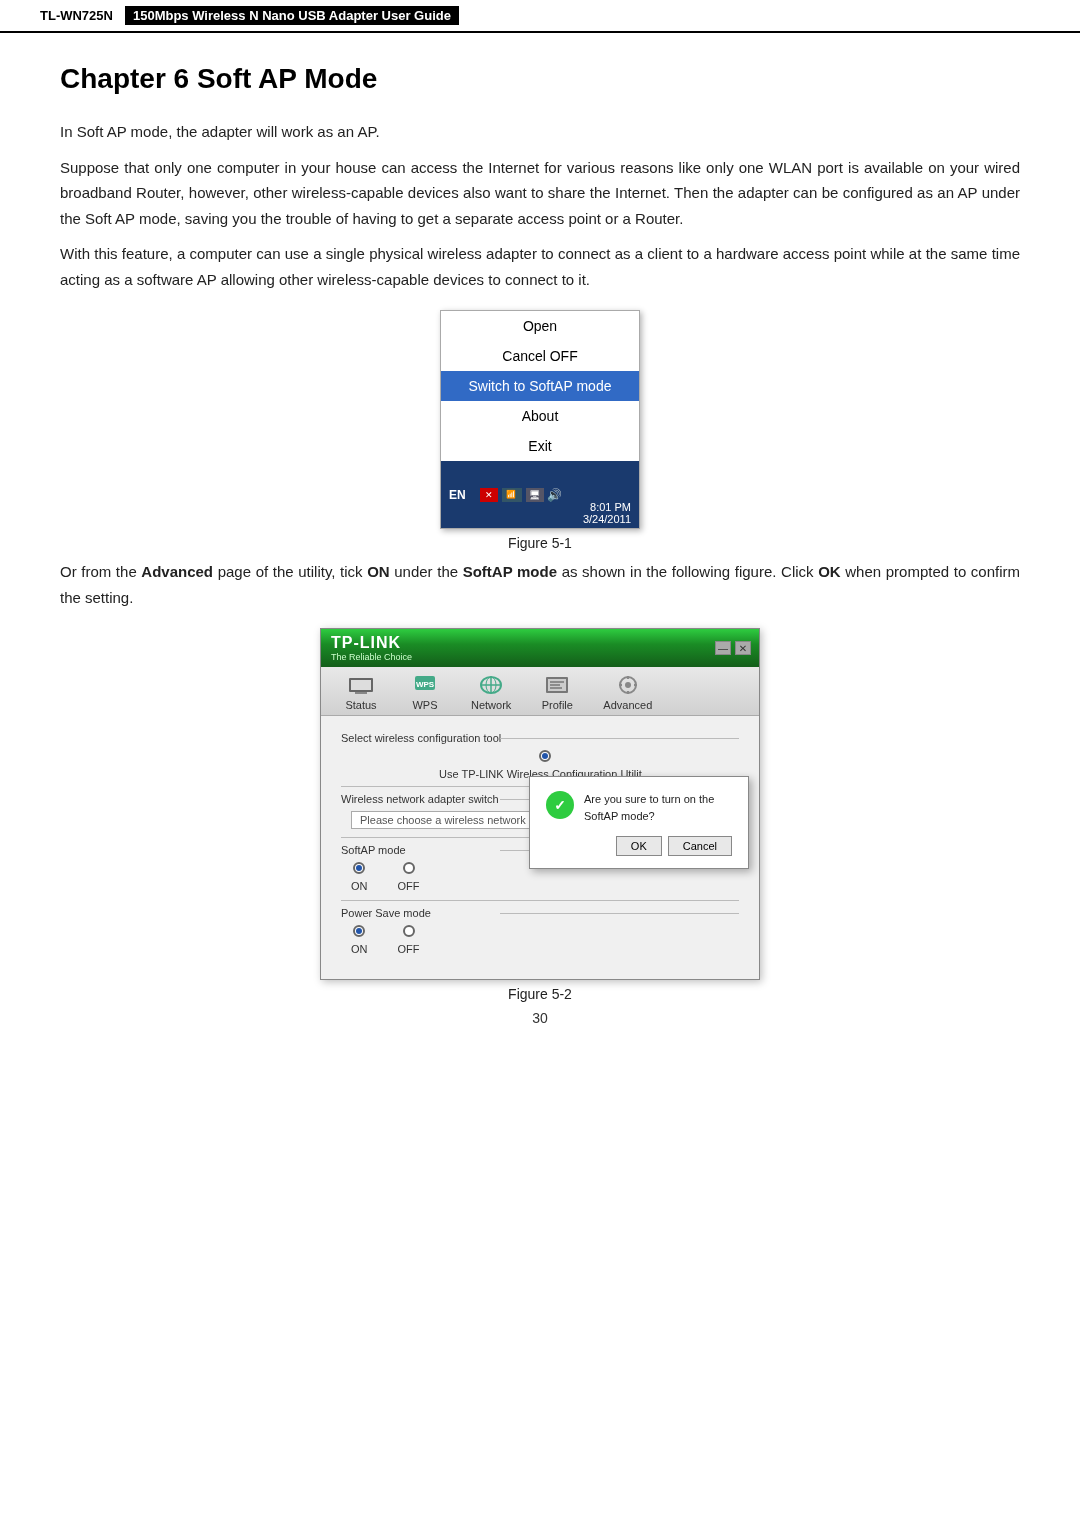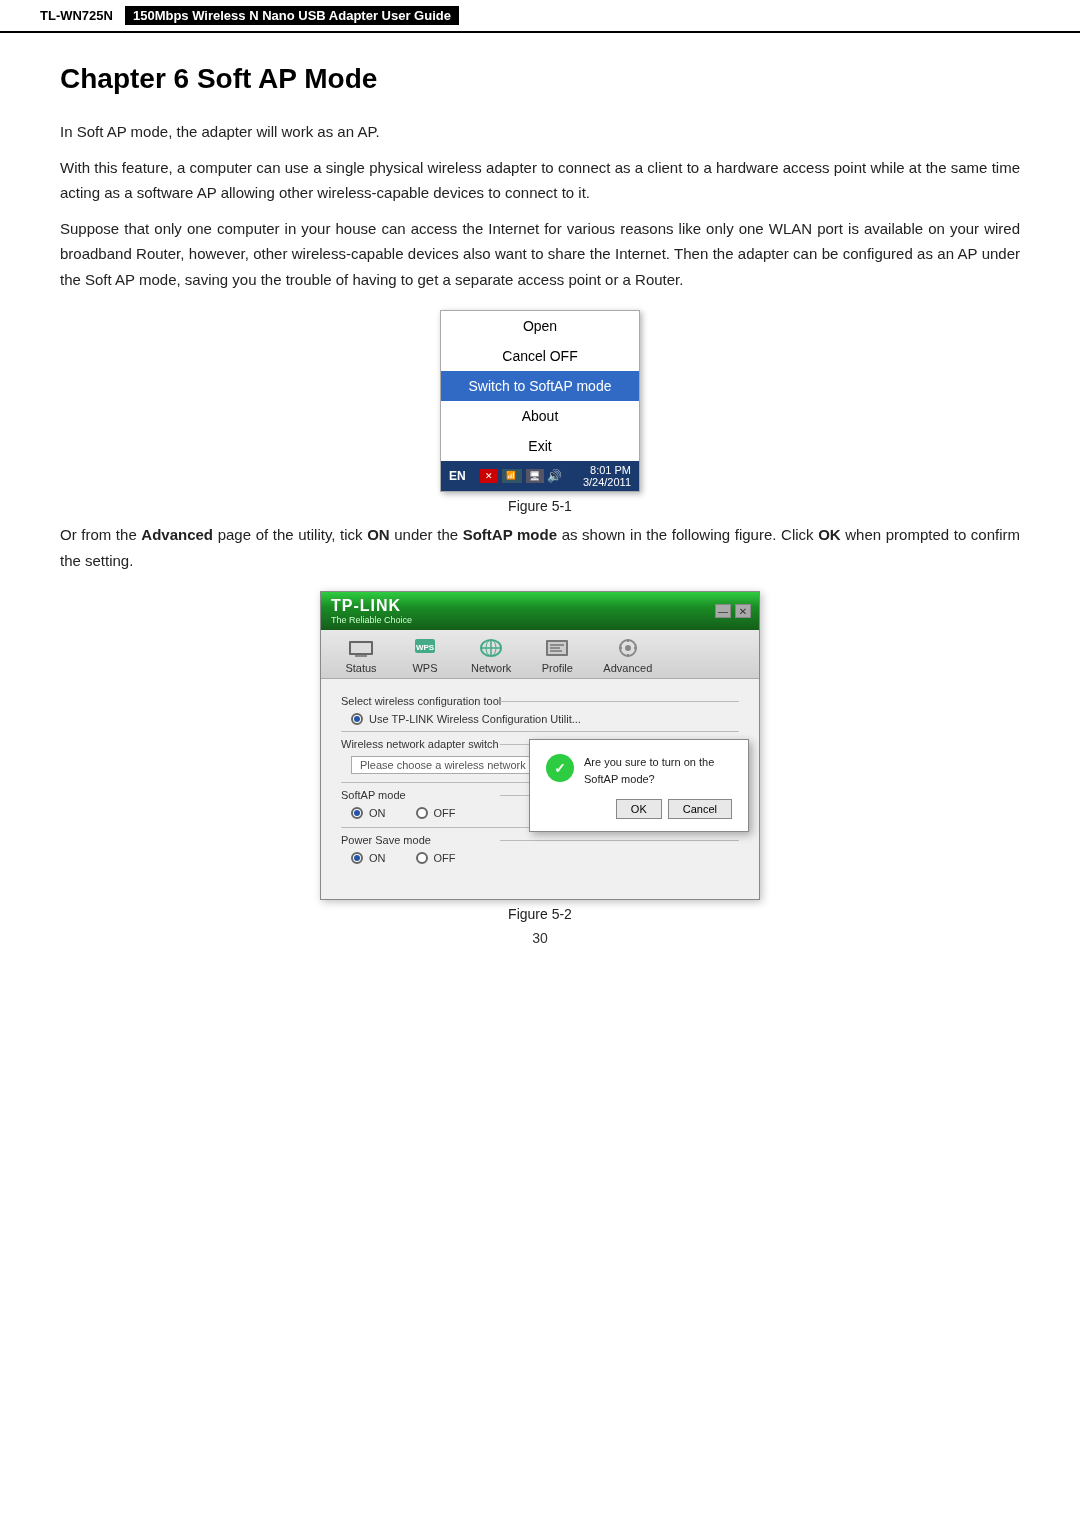--- a/index.html
+++ b/index.html
@@ -120,20 +120,21 @@
       color: #fff;
       text-align: center;
       line-height: 14px;
     }
 
     .taskbar-clock {
       margin-left: auto;
       font-size: 11px;
       color: #fff;
       text-align: right;
+      margin-top: 37px;
     }
 
     .figure-label {
       font-size: 14px;
       margin-top: 6px;
       color: #222;
     }
 
     
     .tplink-window {
@@ -243,20 +244,21 @@
       background: #bbb;
     }
 
     .tplink-radio-row {
       font-size: 11px;
       color: #333;
       margin: 3px 0 3px 10px;
       display: flex;
       align-items: center;
       gap: 6px;
+      flex-direction: column;
     }
 
     .tplink-radio {
       width: 12px;
       height: 12px;
       border-radius: 50%;
       border: 2px solid #666;
       background: #fff;
       display: inline-flex;
       align-items: center;
@@ -349,25 +351,25 @@
 
 <div class="page-content">
 
   <h1 class="chapter-title">Chapter 6  Soft AP Mode</h1>
 
   <p class="body-text">
     <span>In Soft AP mode, the adapter will work as an AP.</span>
   </p>
 
   <p class="body-text">
+    <span>Suppose that only one computer in your house can access the Internet for various reasons like only one WLAN port is available on your wired broadband Router, however, other wireless-capable devices also want to share the Internet. Then the adapter can be configured as an AP under the Soft AP mode, saving you the trouble of having to get a separate access point or a Router.</span>
+  </p>
+
+  <p class="body-text">
     <span>With this feature, a computer can use a single physical wireless adapter to connect as a client to a hardware access point while at the same time acting as a software AP allowing other wireless-capable devices to connect to it.</span>
-  </p>
-
-  <p class="body-text">
-    <span>Suppose that only one computer in your house can access the Internet for various reasons like only one WLAN port is available on your wired broadband Router, however, other wireless-capable devices also want to share the Internet. Then the adapter can be configured as an AP under the Soft AP mode, saving you the trouble of having to get a separate access point or a Router.</span>
   </p>
 
 
   <div class="figure-container">
     <div class="context-menu-wrapper">
       <div class="context-menu-item">Open</div>
       <div class="context-menu-item">Cancel OFF</div>
       <div class="context-menu-item highlighted">Switch to SoftAP mode</div>
       <div class="context-menu-item">About</div>
       <div class="context-menu-item">Exit</div>

